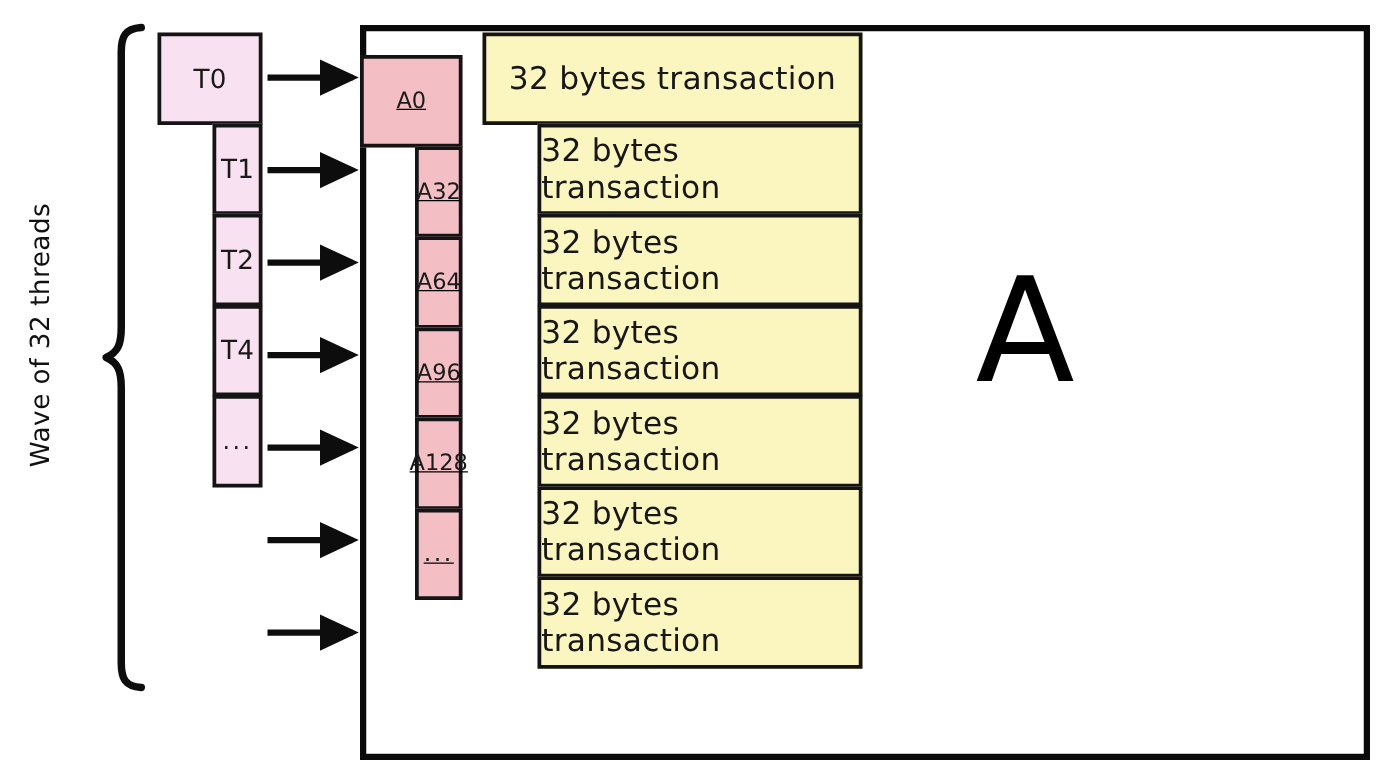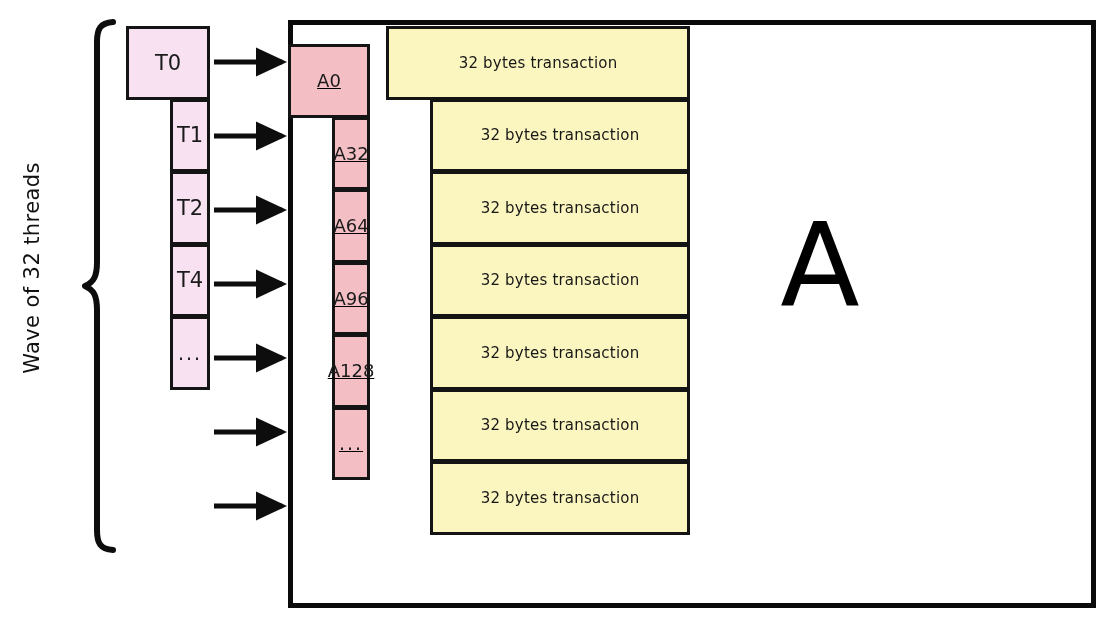--- a/index.html
+++ b/index.html
@@ -102,21 +102,21 @@
     font-size: 21px;
     color: #1a1a1a;
   }
   .addr-cell {
     background: #f3bfc5;
     font-size: 18px;
     color: #1a1a1a;
   }
   .trans-cell {
     background: #fbf6bf;
-    font-size: 15px;
+    font-size: 25px;
     color: #171717;
     letter-spacing: 0.2px;
   }
 
   .ellipsis-text { font-size: 19px; letter-spacing: 2px; }
 
   
   #arrow-layer {
     position: absolute;
     left: 0;

